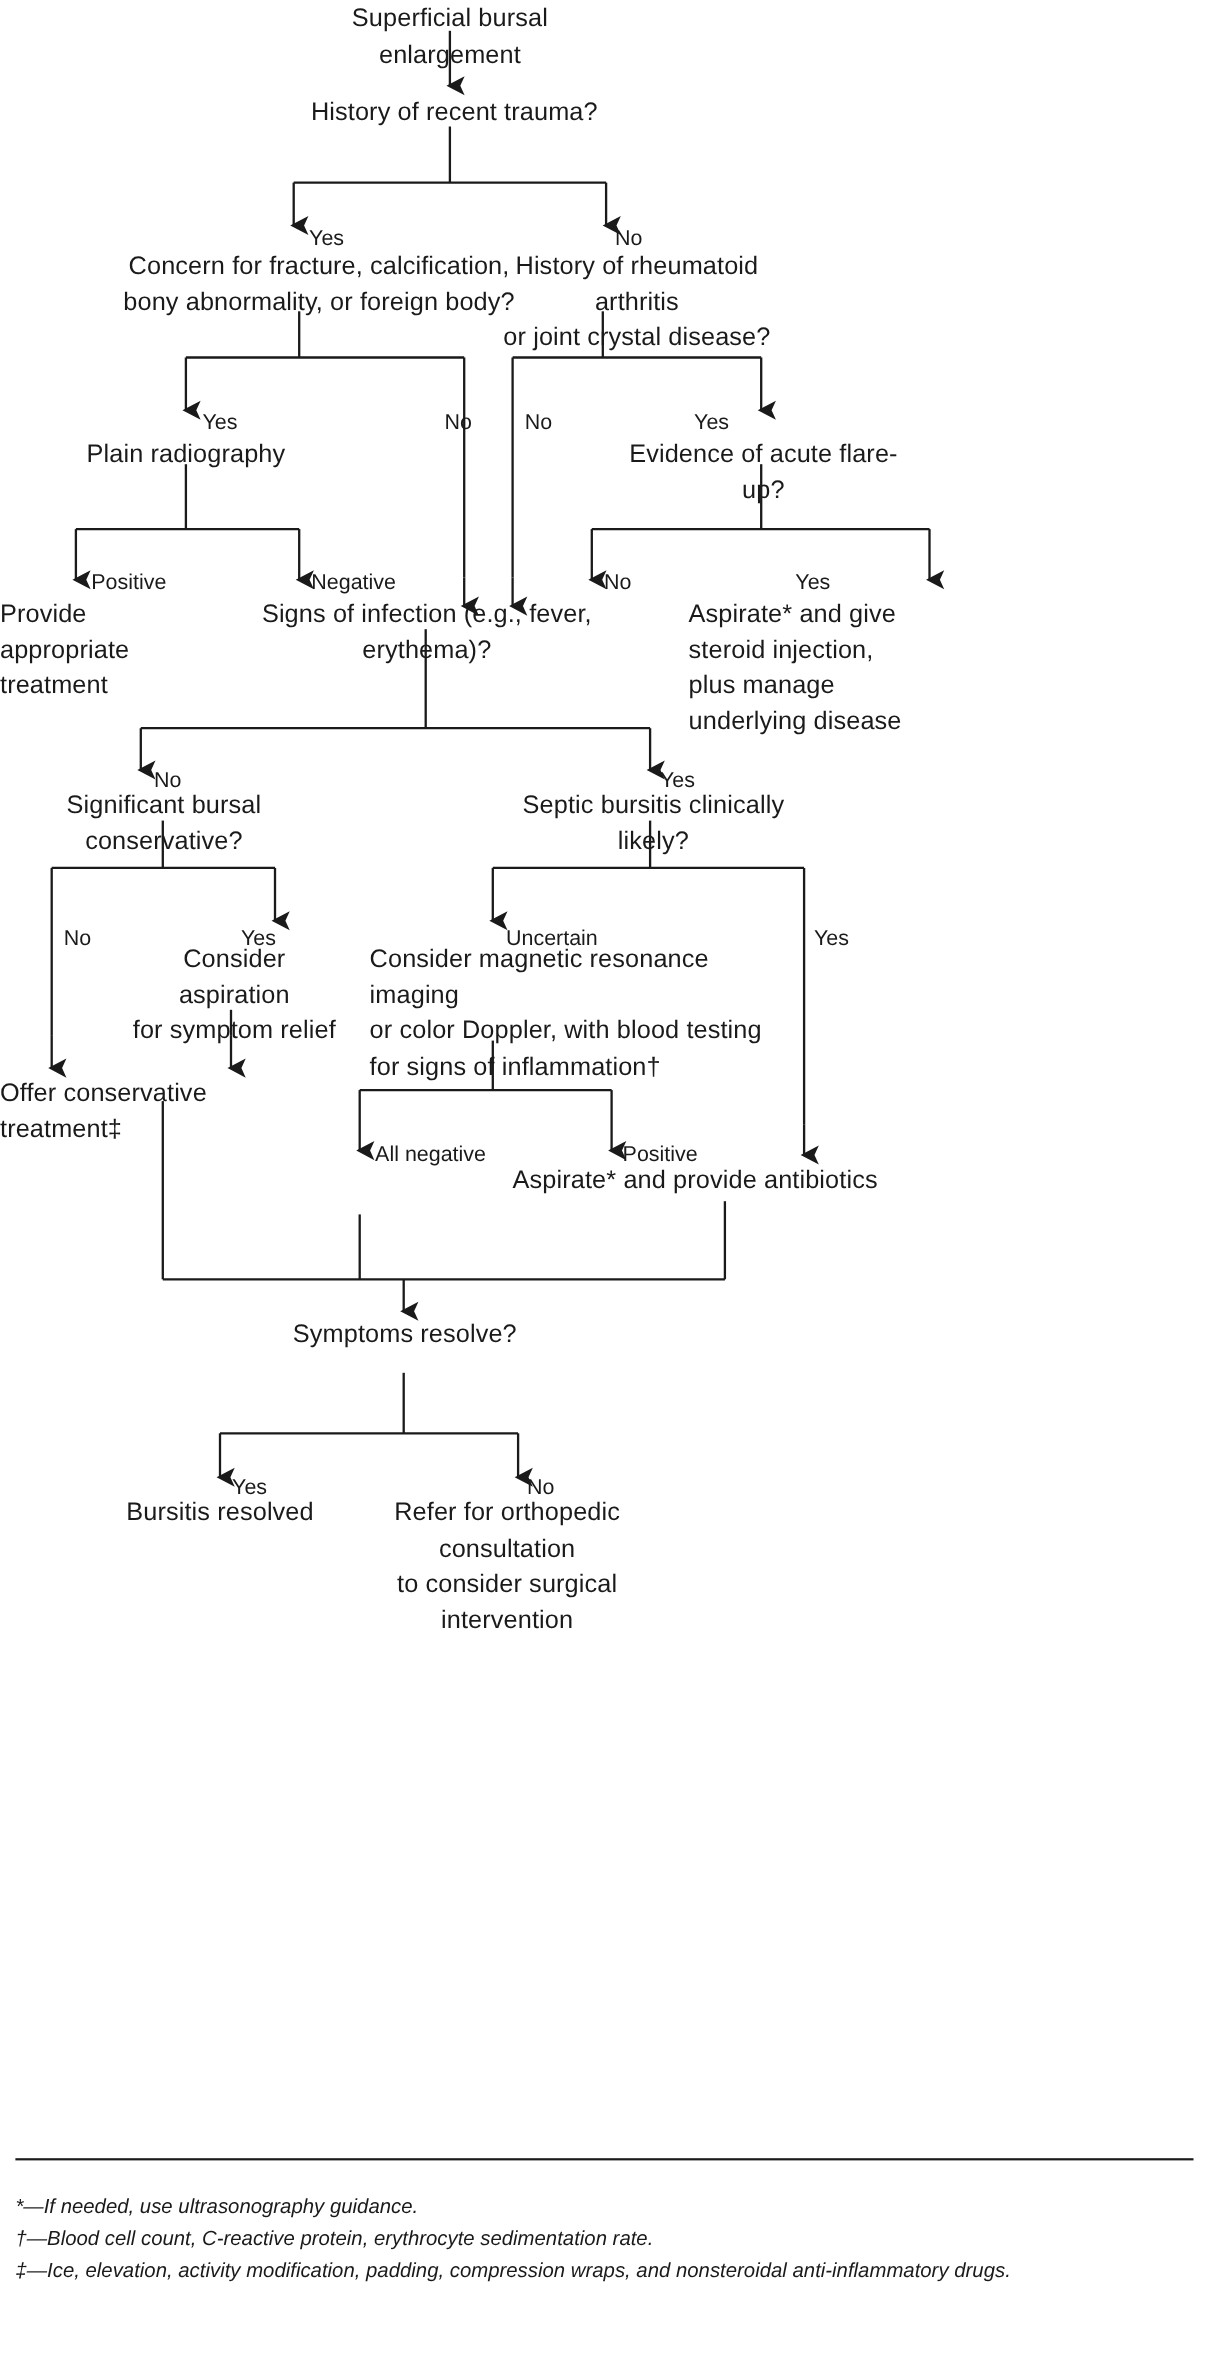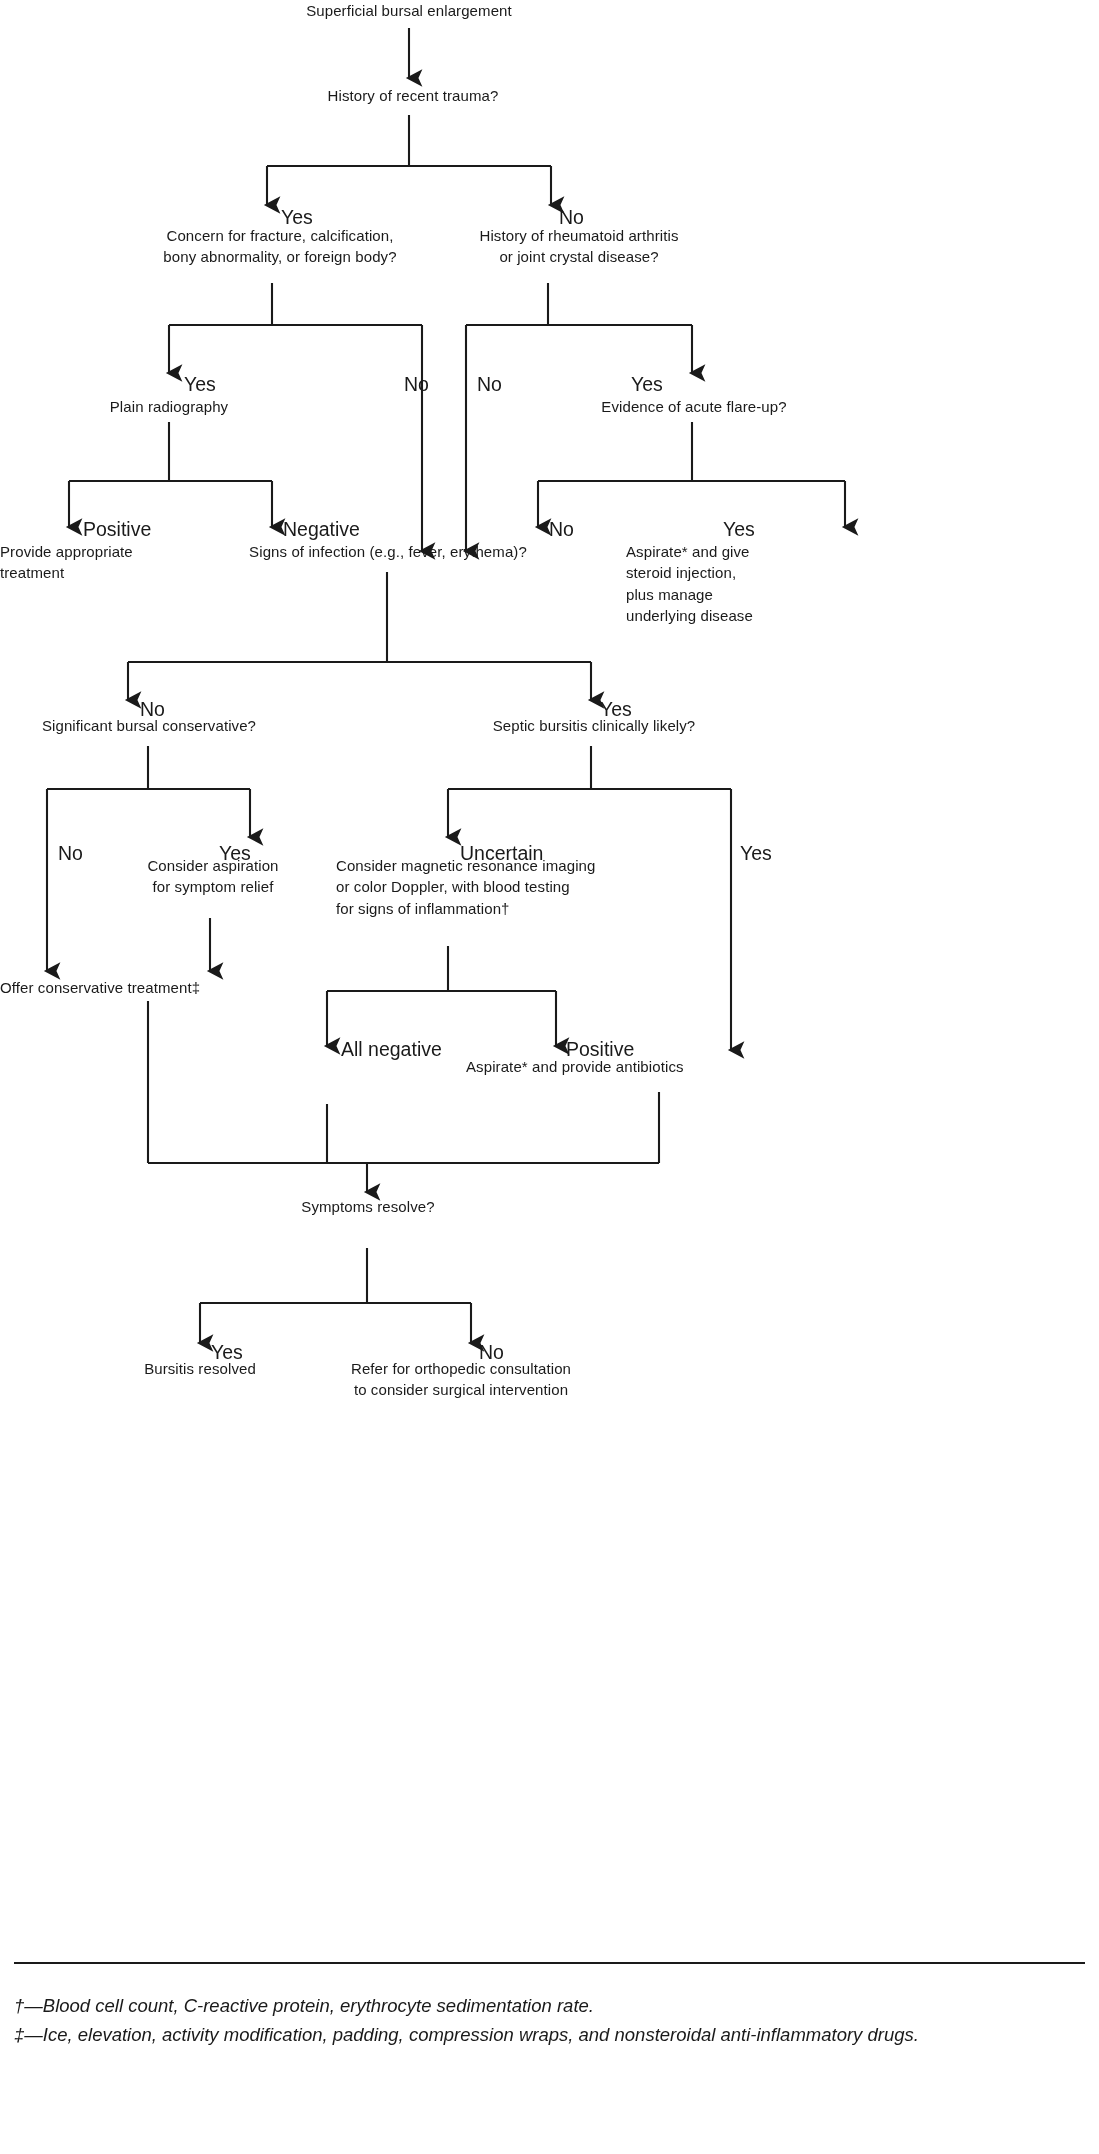--- a/index.html
+++ b/index.html
@@ -22,21 +22,21 @@
     position: absolute;
     left: 0;
     top: 0;
     width: 1099px;
     height: 2154px;
     pointer-events: none;
   }
   .node {
     position: absolute;
     text-align: center;
-    font-size: 15px;
+    font-size: 23px;
     line-height: 1.42;
     color: #1a1a1a;
     white-space: pre-line;
     letter-spacing: 0.1px;
   }
   .edge-label {
     position: absolute;
     font-size: 19.5px;
     line-height: 1.2;
     color: #1a1a1a;
@@ -142,21 +142,21 @@
       <path d="M200,1303 L471,1303"></path>
       <path d="M200,1303 L200,1343" marker-end="url(#arrow)"></path>
       <path d="M471,1303 L471,1343" marker-end="url(#arrow)"></path>
     </g>
   </svg>
 
   <div class="node" style="left:259px; top:0px; width:300px;">Superficial bursal enlargement</div>
 
   <div class="node" style="left:278px; top:85px; width:270px;">History of recent trauma?</div>
 
-  <div class="node" style="left:80px; top:225px; width:400px;">Concern for fracture, calcification,
+  <div class="node" style="left:90px; top:225px; width:400px;">Concern for fracture, calcification,
 bony abnormality, or foreign body?</div>
 
   <div class="node" style="left:434px; top:225px; width:290px;">History of rheumatoid arthritis
 or joint crystal disease?</div>
 
   <div class="node" style="left:69px; top:396px; width:200px;">Plain radiography</div>
 
   <div class="node" style="left:564px; top:396px; width:260px;">Evidence of acute flare-up?</div>
 
   <div class="node" style="left:0px; top:541px; width:185px; text-align:left;">Provide appropriate
@@ -218,17 +218,18 @@
 
   <div class="edge-label" style="left:341px; top:1010px;">All negative</div>
   <div class="edge-label" style="left:566px; top:1010px;">Positive</div>
 
   <div class="edge-label" style="left:211px; top:1313px;">Yes</div>
   <div class="edge-label" style="left:479px; top:1313px;">No</div>
 
   <div class="rule"></div>
 
   <div class="footnotes">
+    <p class="footnote">*—If needed, use ultrasonography guidance.</p>
     <p class="footnote">†—Blood cell count, C-reactive protein, erythrocyte sedimentation rate.</p>
     <p class="footnote">‡—Ice, elevation, activity modification, padding, compression wraps, and nonsteroidal anti-inflammatory drugs.</p>
   </div>
 
 </div>
 
 </body></html>

